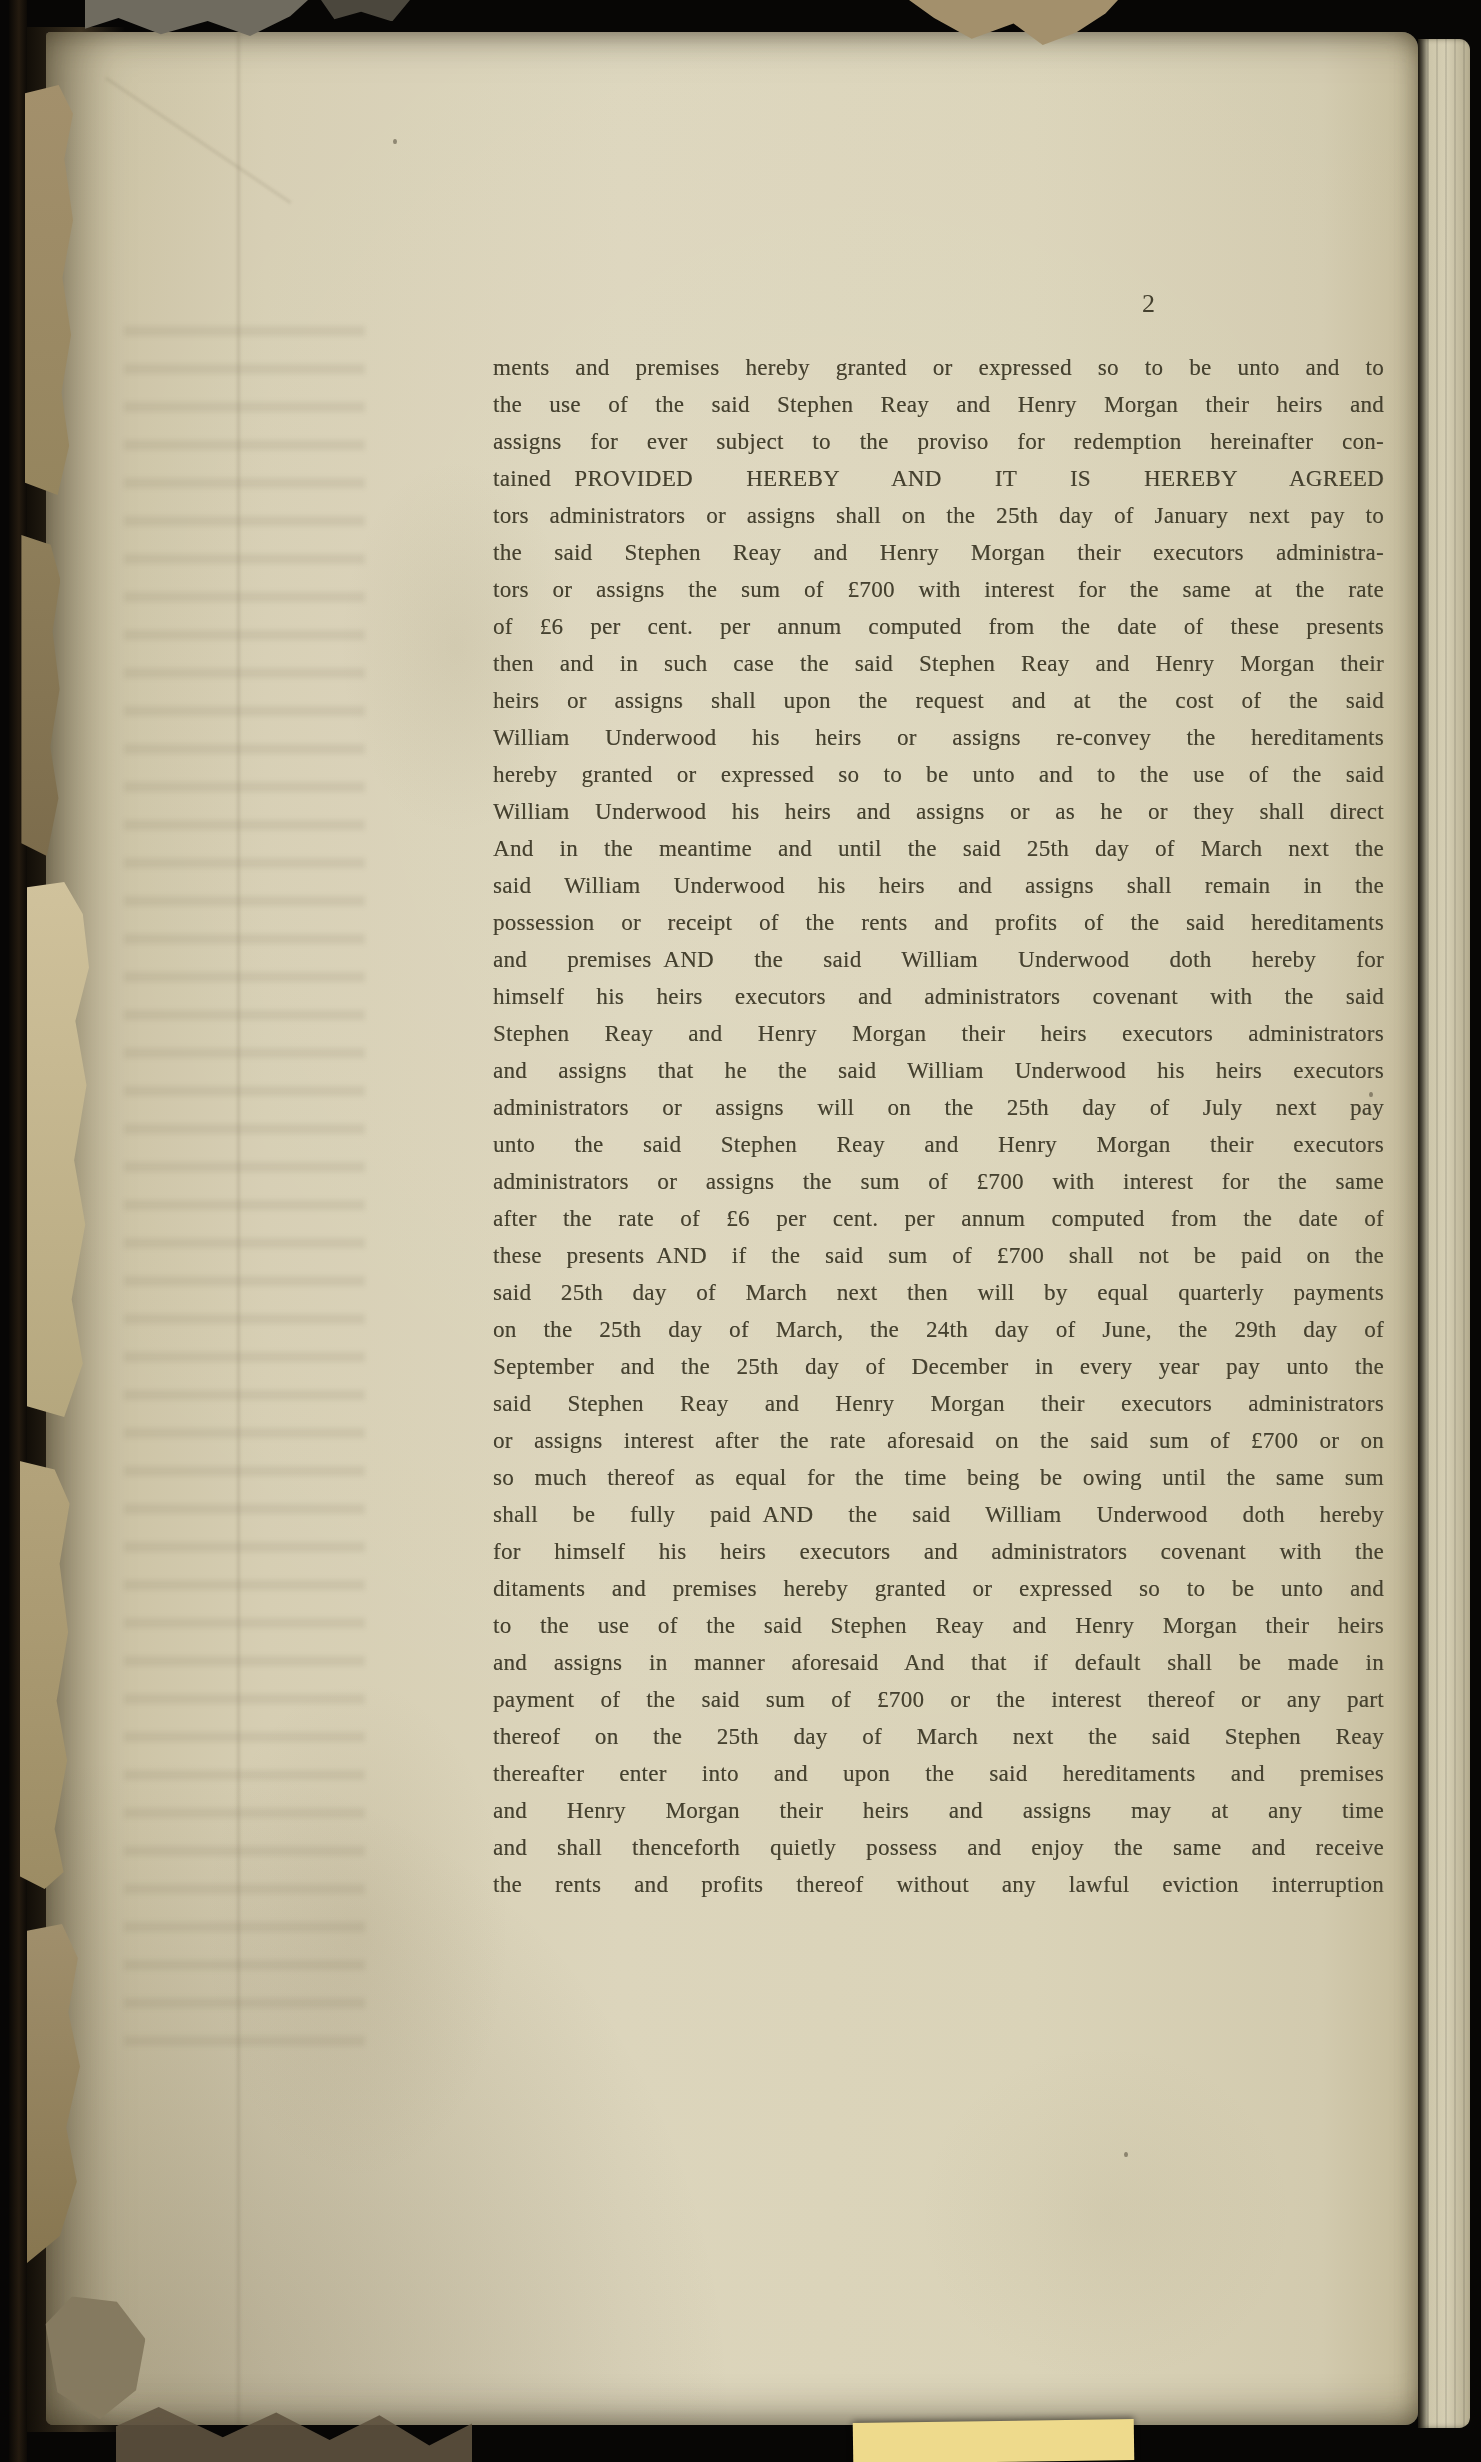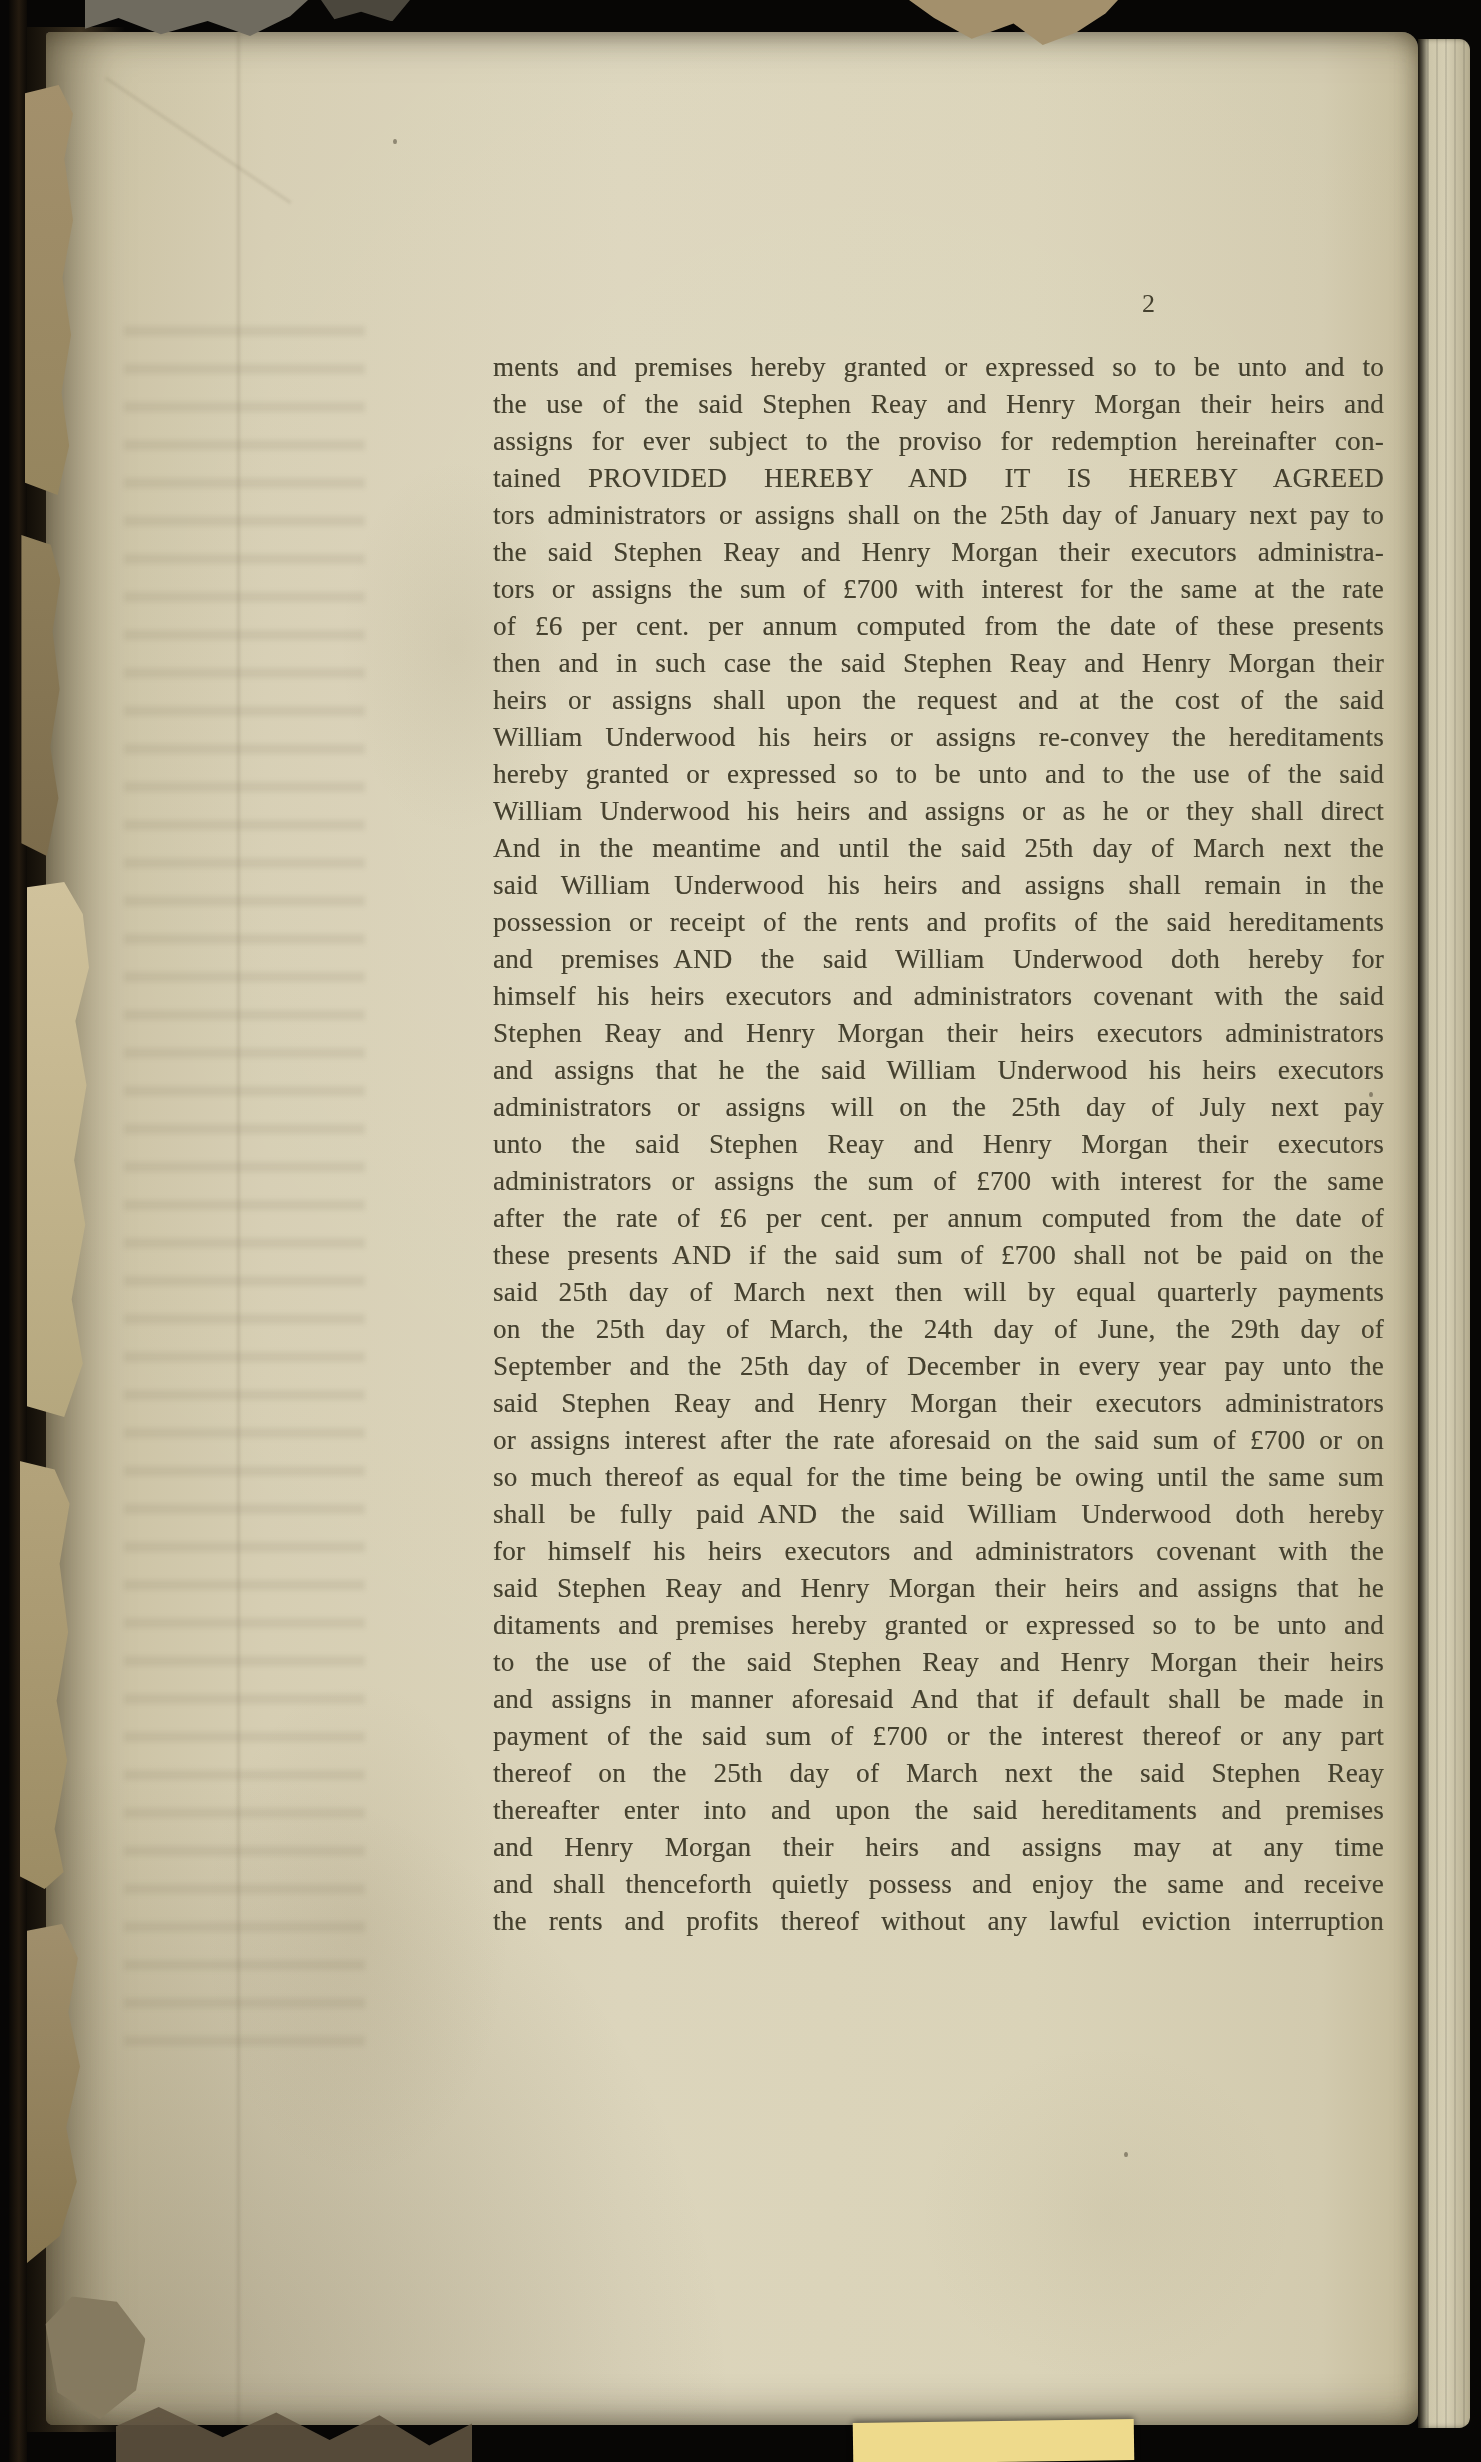--- a/index.html
+++ b/index.html
@@ -95,21 +95,21 @@
     left: 1096px; top: 257px;
     font-size: 26px;
     color: var(--ink, #45412f);
     letter-spacing: 0.9px;
   }
   .text-block {
     position: absolute;
     left: 447px; top: 317px;
     width: 891px;
     color: var(--ink, #45412f);
-    font-size: 27px;
+    font-size: 23px;
     line-height: 37px;
     letter-spacing: 0.3px;
     word-spacing: 0.9px;
     text-shadow: 0.3px 0.3px 0.6px rgba(64,58,42,0.45);
   }
   .text-line {
     text-align: justify;
     text-align-last: justify;
   }
 
@@ -220,21 +220,20 @@
         <div class="text-line">after the rate of £6 per cent. per annum computed from the date of</div>
         <div class="text-line">these presents AND if the said sum of £700 shall not be paid on the</div>
         <div class="text-line">said 25th day of March next then will by equal quarterly payments</div>
         <div class="text-line">on the 25th day of March, the 24th day of June, the 29th day of</div>
         <div class="text-line">September and the 25th day of December in every year pay unto the</div>
         <div class="text-line">said Stephen Reay and Henry Morgan their executors administrators</div>
         <div class="text-line">or assigns interest after the rate aforesaid on the said sum of £700 or on</div>
         <div class="text-line">so much thereof as equal for the time being be owing until the same sum</div>
         <div class="text-line">shall be fully paid AND the said William Underwood doth hereby</div>
         <div class="text-line">for himself his heirs executors and administrators covenant with the</div>
-        <div class="text-line">said Stephen Reay and Henry Morgan their heirs and assigns that he</div>
         <div class="text-line">ditaments and premises hereby granted or expressed so to be unto and</div>
         <div class="text-line">to the use of the said Stephen Reay and Henry Morgan their heirs</div>
         <div class="text-line">and assigns in manner aforesaid And that if default shall be made in</div>
         <div class="text-line">payment of the said sum of £700 or the interest thereof or any part</div>
         <div class="text-line">thereof on the 25th day of March next the said Stephen Reay</div>
         <div class="text-line">thereafter enter into and upon the said hereditaments and premises</div>
         <div class="text-line">and Henry Morgan their heirs and assigns may at any time</div>
         <div class="text-line">and shall thenceforth quietly possess and enjoy the same and receive</div>
         <div class="text-line">the rents and profits thereof without any lawful eviction interruption</div>
       </div>

